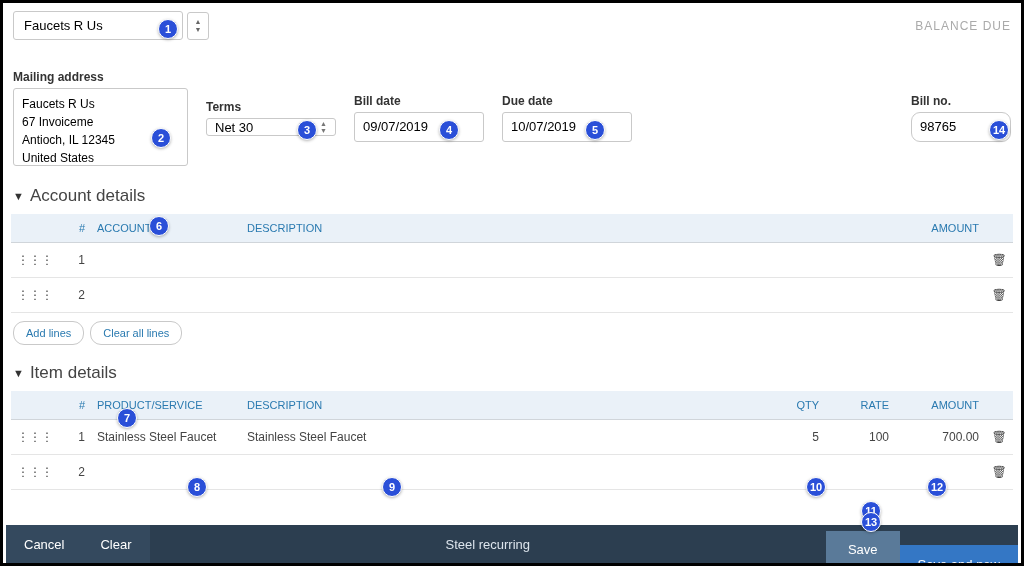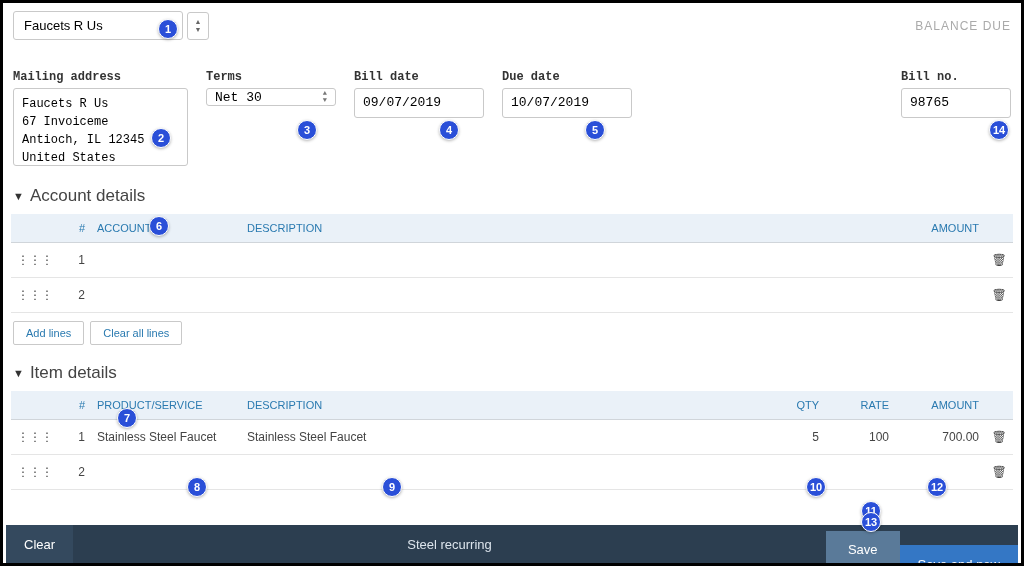--- a/index.html
+++ b/index.html
@@ -7,43 +7,43 @@
 
 .top-area { padding: 8px 10px 0 10px; }
 .vendor-row { display: flex; align-items: center; justify-content: space-between; }
 .vendor-select { display: flex; align-items: center; gap: 4px; }
 .vendor-box { border: 1px solid #c9c9c9; border-radius: 3px; padding: 6px 10px; width: 170px; font-size: 13px; background: #fff; }
 .sort-btn { border: 1px solid #c9c9c9; border-radius: 3px; width: 22px; height: 28px; background: #fff; display: flex; flex-direction: column; align-items: center; justify-content: center; font-size: 7px; color: #666; line-height: 1; gap: 1px; }
 .balance { text-align: right; }
 .balance-label { color: #aaa; font-size: 12px; letter-spacing: 1px; }
 .balance-amount { font-size: 34px; color: #333; font-weight: 300; }
 
-.fields-row { display: flex; gap: 18px; padding: 30px 10px 10px 10px; align-items: flex-start; font-family: Liberation Mono, monospace; }
+.fields-row { display: flex; gap: 18px; padding: 30px 10px 10px 10px; align-items: center; }
 .field { display: flex; flex-direction: column; gap: 4px; }
 .field-label { font-size: 12px; font-weight: bold; color: #333; }
 .textarea { border: 1px solid #c9c9c9; border-radius: 3px; padding: 6px 8px; font-size: 12px; line-height: 1.5; width: 175px; height: 78px; white-space: pre-line; }
 .select-box { border: 1px solid #c9c9c9; border-radius: 3px; padding: 6px 8px; font-size: 13px; width: 130px; height: 18px; display: flex; justify-content: space-between; align-items: center; background: #fff; }
 .input-box { border: 1px solid #c9c9c9; border-radius: 3px; padding: 6px 8px; font-size: 13px; width: 130px; height: 30px; background: #fff; }
-.input-box.small { width: 110px; }
+.input-box.small { width: 100px; border-radius: 9px; }
 .spacer { flex: 1; }
 
 .section-header { display: flex; align-items: center; gap: 6px; padding: 10px 10px 8px 10px; font-size: 17px; color: #444; }
 .caret { font-size: 11px; color: #333; }
 
 .table { width: calc(100% - 16px); margin: 0 8px; border-collapse: collapse; }
 .table th { background: #eaf1f8; color: #2a7ab0; font-size: 11px; font-weight: normal; text-align: left; padding: 8px 6px; border-bottom: 1px solid #d0d5da; }
 .table th.right { text-align: right; }
 .table td { border-bottom: 1px solid #e5e5e5; padding: 10px 6px; font-size: 12px; color: #444; }
 .table td.right { text-align: right; }
 .drag-handle { color: #bbb; font-size: 11px; width: 20px; text-align: center; cursor: move; }
 .row-num { width: 30px; text-align: right; color: #666; }
 .trash { color: #999; width: 24px; text-align: center; cursor: pointer; font-size: 14px; }
 
 .line-buttons { display: flex; gap: 6px; padding: 8px 10px; }
-.btn-light { border: 1px solid #c9c9c9; background: #fff; color: #2a7ab0; font-size: 11px; padding: 5px 12px; border-radius: 2px; cursor: pointer; }
+.btn-light { border: 1px solid #c9c9c9; background: #fff; color: #2a7ab0; font-size: 11px; padding: 5px 12px; border-radius: 11px; cursor: pointer; }
 
 .footer { position: absolute; bottom: 0; left: 3px; right: 3px; height: 38px; background: #2c3e50; display: flex; align-items: center; color: #fff; font-size: 13px; }
 .footer-btn { padding: 0 18px; height: 38px; display: flex; align-items: center; cursor: pointer; background: #34495e; }
 .footer-center { flex: 1; text-align: center; color: #dce4ec; }
 .footer-save { background: #5a7a99; padding: 0 22px; margin-top: 11px; }
 .footer-save-new { background: #3477c5; padding: 0 18px; margin-top: 40px; }
 
 .anno { position: absolute; width: 20px; height: 20px; border-radius: 50%; background: #2a4fd8; color: #fff; font-size: 11px; font-weight: bold; display: flex; align-items: center; justify-content: center; border: 1.5px solid #fff; box-shadow: 0 1px 3px rgba(0,0,0,.3); z-index: 50; }
 </style>
 </head>
@@ -174,20 +174,21 @@
       <td></td>
       <td class="right"></td>
       <td class="right"></td>
       <td class="right"></td>
       <td class="trash">🗑</td>
     </tr>
   </tbody>
 </table>
 
 <div class="footer">
+  <div class="footer-btn">Cancel</div>
   <div class="footer-btn">Clear</div>
   <div class="footer-center">Steel recurring</div>
   <div class="footer-btn footer-save">Save</div>
   <div class="footer-btn footer-save-new">Save and new</div>
 </div>
 
 <div class="anno" style="left:155px;top:16px">1</div>
 <div class="anno" style="left:148px;top:125px">2</div>
 <div class="anno" style="left:294px;top:117px">3</div>
 <div class="anno" style="left:436px;top:117px">4</div>

